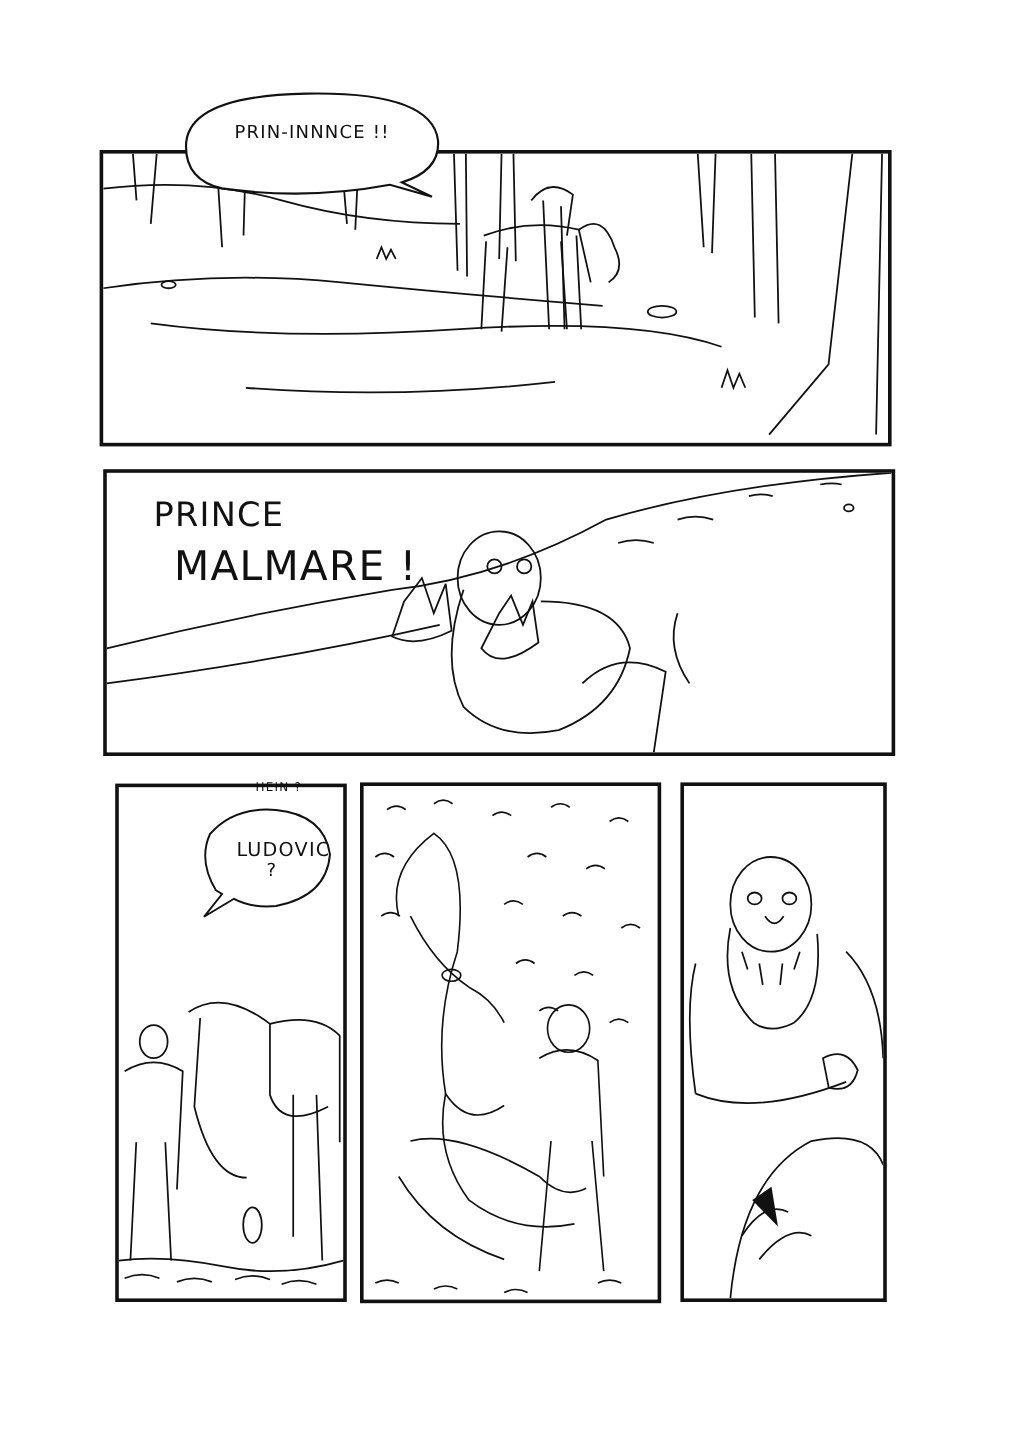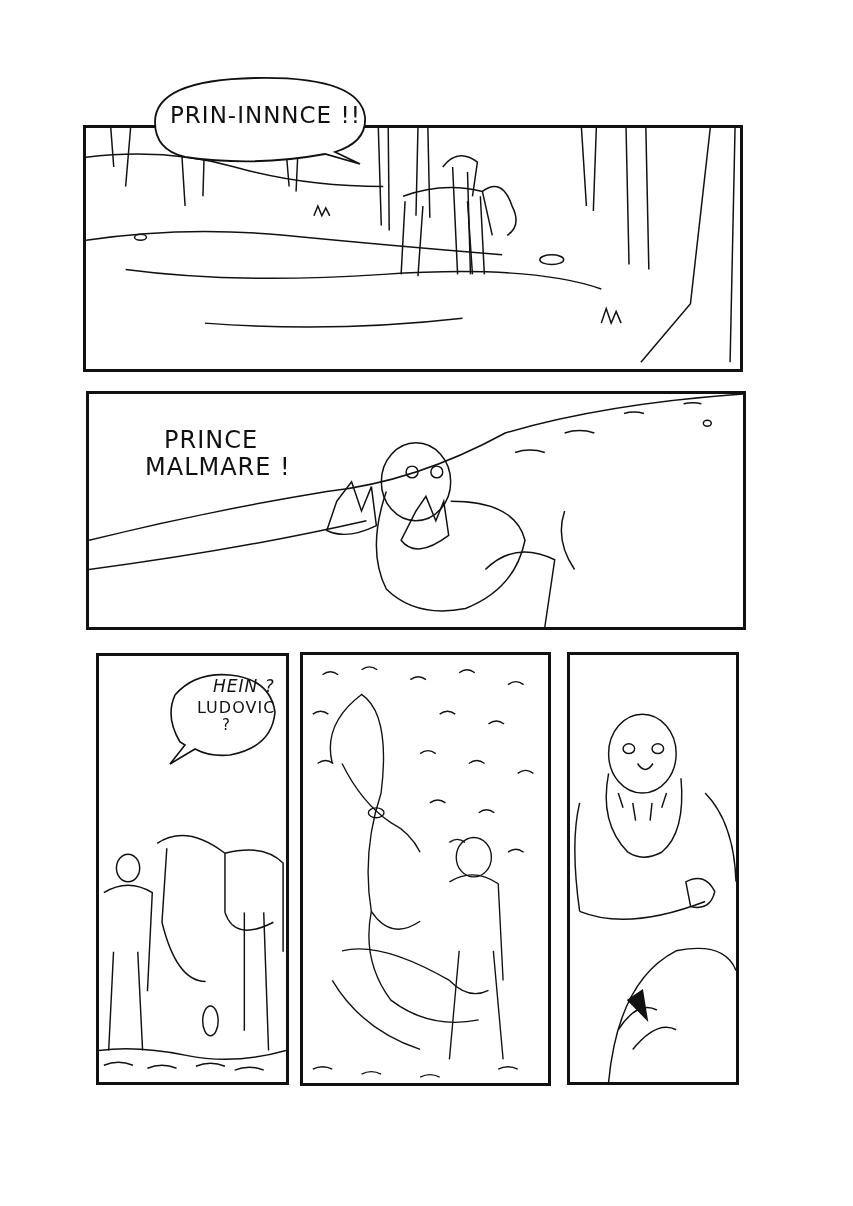--- a/index.html
+++ b/index.html
@@ -39,63 +39,63 @@
       <path d="M230 90 l4 -10 l4 10 l4 -8 l4 8"></path>
       <ellipse cx="470" cy="135" rx="12" ry="5"></ellipse>
       <ellipse cx="55" cy="112" rx="6" ry="3"></ellipse>
     </g>
   </svg>
 </div>
 
 <svg class="bubble" style="left:145px; top:72px; width:230px; height:95px;" viewBox="0 0 230 95">
   <path d="M10 50 Q10 8 110 6 Q215 4 220 45 Q222 70 190 80 L215 92 L180 82 Q110 95 40 85 Q10 78 10 50 Z" fill="#fff" stroke="#111" stroke-width="1.8"></path>
 </svg>
-<div class="lettering" style="left:170px; top:103px; width:180px; font-size:23px;">PRIN-INNNCE !!</div>
+<div class="lettering" style="left:170px; top:103px; width:180px; font-size:15px;">PRIN-INNNCE !!</div>
 
 <div class="panel" style="left:86px; top:391px; width:660px; height:239px;">
   <svg viewBox="0 0 660 239" preserveAspectRatio="none">
     <g stroke="#111" stroke-width="1.5" fill="none">
 
       <path d="M0 150 Q120 120 240 100 Q330 90 420 40 Q520 10 660 0"></path>
       <path d="M0 180 Q150 160 280 130"></path>
       <path d="M430 60 q15 -5 30 0 M480 40 q15 -5 30 0 M540 20 q10 -3 20 0 M600 10 q10 -2 18 0"></path>
       <path d="M620 30 a4 3 0 1 0 8 0 a4 3 0 1 0 -8 0"></path>
 
       <ellipse cx="330" cy="90" rx="35" ry="40"></ellipse>
       <path d="M300 100 Q280 160 300 200 Q330 230 380 220 Q430 200 440 150 Q430 110 365 110"></path>
       <path d="M250 110 l15 -20 l10 30 l10 -25 l5 40 Q260 150 240 140 Z"></path>
       <path d="M330 120 l10 -15 l10 25 l8 -20 l5 35 Q330 170 315 150 Z"></path>
       <path d="M400 180 Q430 150 470 170 L460 239 M480 120 Q470 150 490 180"></path>
       <path d="M320 80 a6 6 0 1 0 12 0 a6 6 0 1 0 -12 0 M345 80 a6 6 0 1 0 12 0 a6 6 0 1 0 -12 0"></path>
     </g>
   </svg>
 </div>
-<div class="lettering" style="left:128px; top:428px; font-size:24px; text-align:left;margin-left:36px;">PRINCE</div>
-<div class="lettering" style="left:145px; top:455px; font-size:24px; text-align:left;">MALMARE !</div>
+<div class="lettering" style="left:128px; top:414px; font-size:28px; text-align:left;">PRINCE</div>
+<div class="lettering" style="left:145px; top:455px; font-size:34px; text-align:left;">MALMARE !</div>
 
 <div class="panel" style="left:96px; top:653px; width:193px; height:432px;">
   <svg viewBox="0 0 193 432" preserveAspectRatio="none">
     <g stroke="#111" stroke-width="1.5" fill="none">
 
       <path d="M60 190 Q90 170 130 200 Q170 190 190 210 L190 300 M70 195 L65 270 Q80 330 110 330 M150 260 L150 380 M170 260 L175 400"></path>
       <path d="M130 200 L130 260 Q140 290 180 270"></path>
       <ellipse cx="115" cy="370" rx="8" ry="15"></ellipse>
 
       <ellipse cx="30" cy="215" rx="12" ry="14"></ellipse>
       <path d="M5 240 Q30 225 55 240 L50 340 M15 300 L10 400 M40 300 L45 400"></path>
 
       <path d="M0 400 Q40 395 90 405 T193 400"></path>
       <path d="M5 415 q15 -6 30 0 M50 418 q15 -6 30 0 M100 416 q15 -6 30 0 M140 420 q15 -6 30 0"></path>
     </g>
   </svg>
 </div>
 <svg class="bubble" style="left:160px; top:667px; width:120px; height:100px;" viewBox="0 0 120 100">
   <path d="M20 75 Q5 50 15 28 Q35 5 70 8 Q110 12 115 45 Q112 80 70 88 Q50 90 35 82 L10 97 L25 78 Z" fill="#fff" stroke="#111" stroke-width="1.6"></path>
 </svg>
-<div class="lettering" style="left:213px; top:678px; font-size:17px;font-style:italic;">HEIN ?</div>
+<div class="lettering" style="left:213px; top:652px; font-size:10px;">HEIN ?</div>
 <div class="lettering" style="left:197px; top:700px; font-size:16px;">LUDOVIC</div>
 <div class="lettering" style="left:222px; top:718px; font-size:15px;">?</div>
 
 <div class="panel" style="left:300px; top:652px; width:251px; height:434px;">
   <svg viewBox="0 0 251 434" preserveAspectRatio="none">
     <g stroke="#111" stroke-width="1.4" fill="none">
 
       <path d="M20 20 q8 -6 16 0 M60 15 q8 -6 16 0 M110 25 q8 -6 16 0 M160 18 q8 -6 16 0 M210 30 q8 -6 16 0"></path>
       <path d="M140 60 q8 -6 16 0 M190 70 q8 -6 16 0 M120 100 q8 -6 16 0 M170 110 q8 -6 16 0 M220 120 q8 -6 16 0"></path>
       <path d="M130 150 q8 -6 16 0 M180 160 q8 -6 16 0 M150 190 q8 -6 16 0 M210 200 q8 -6 16 0"></path>

